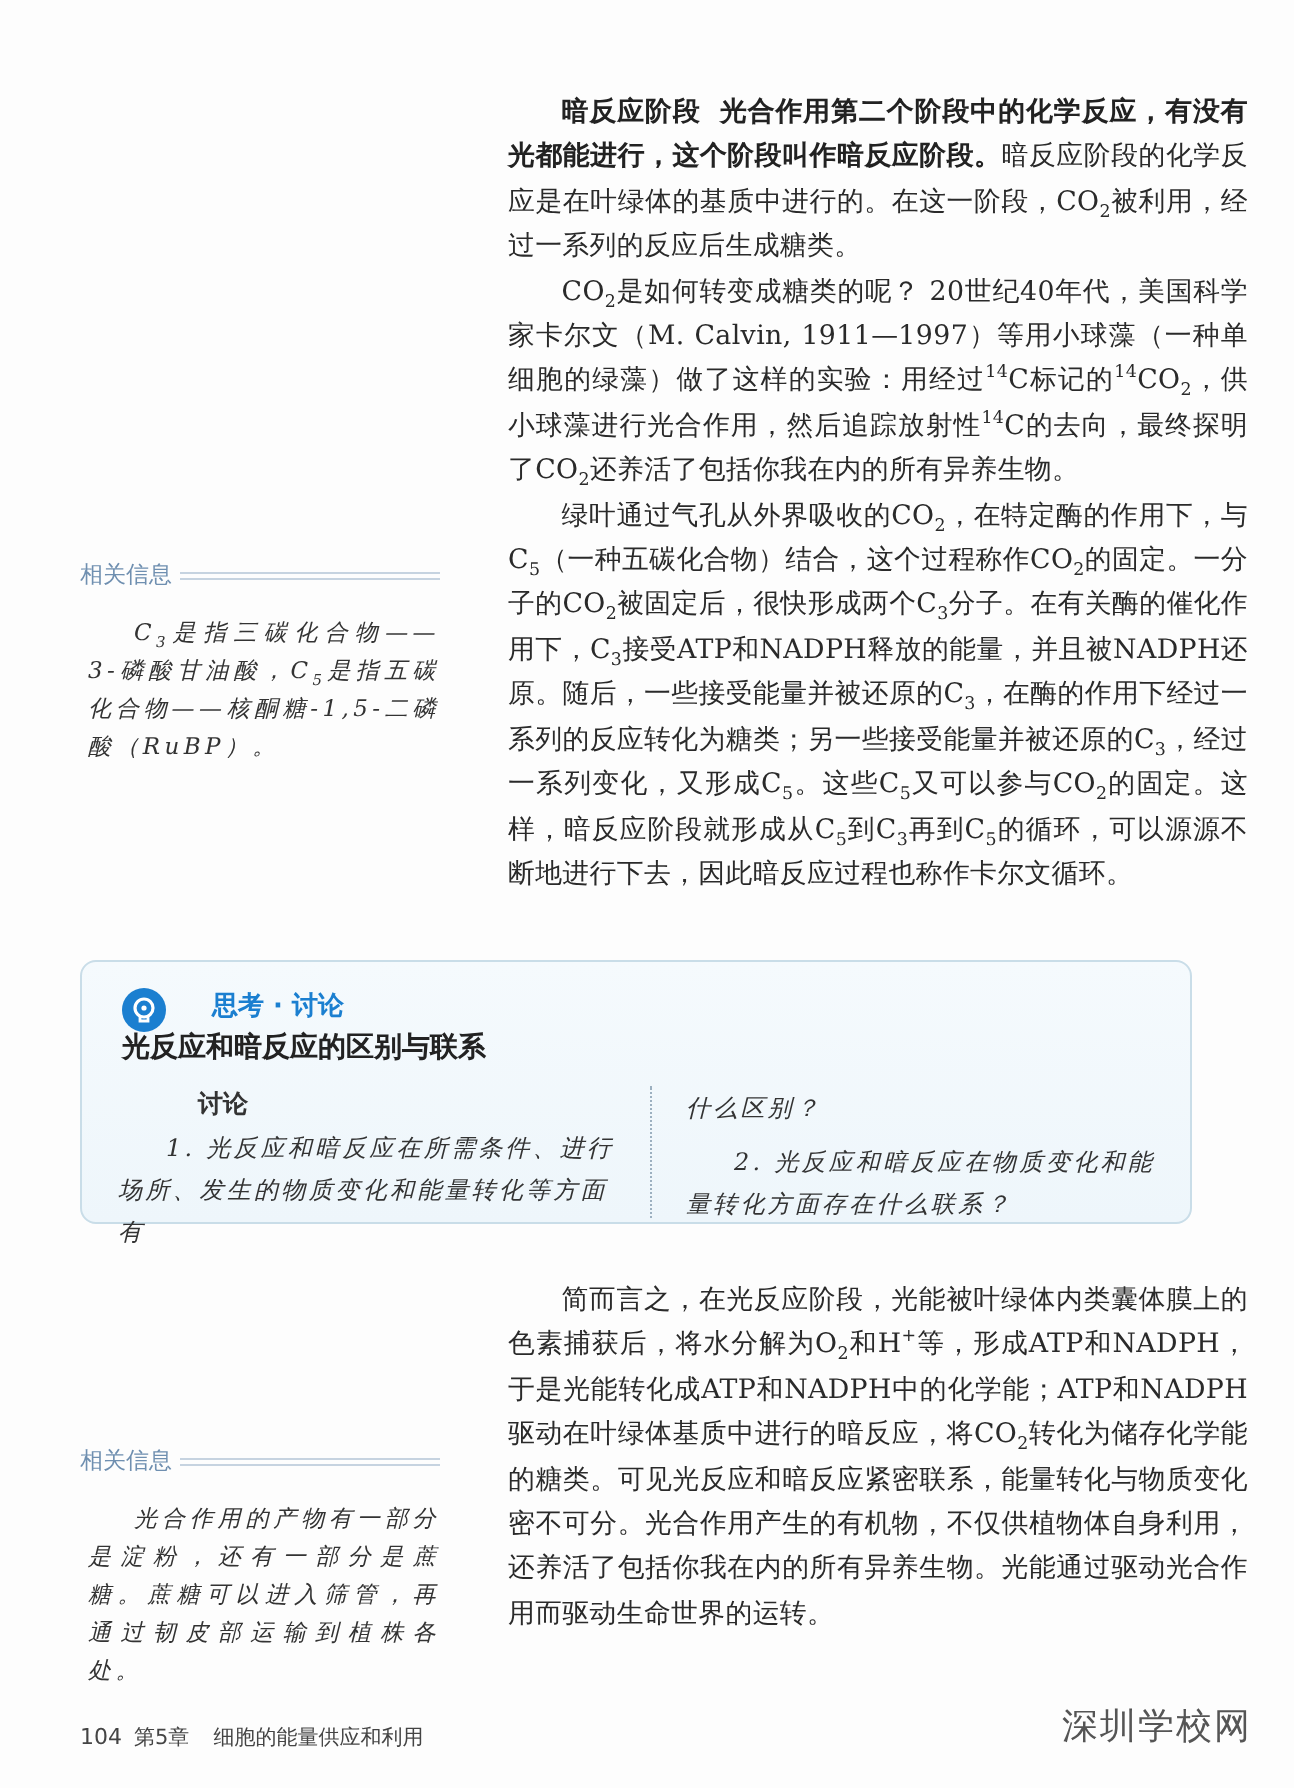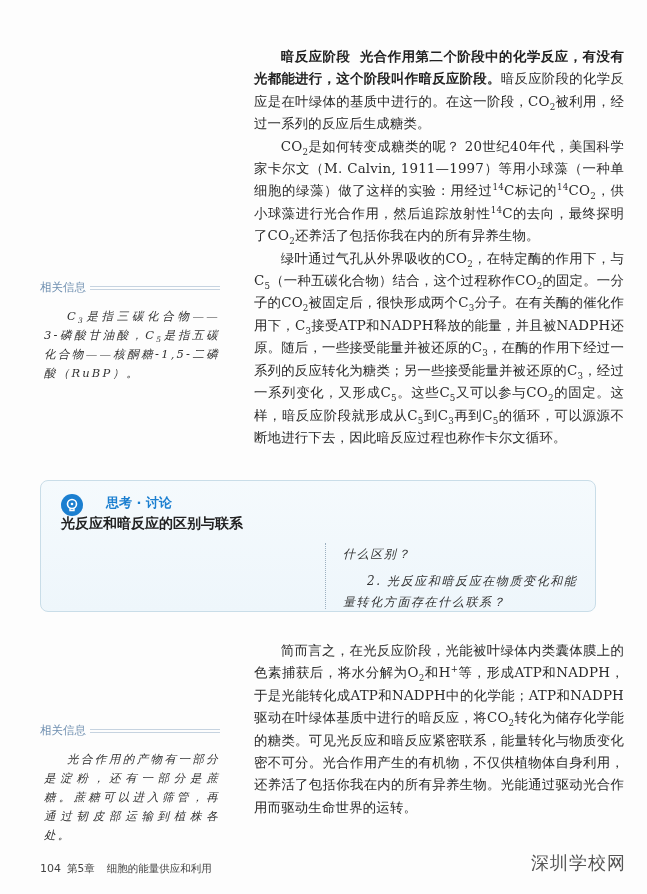--- a/index.html
+++ b/index.html
@@ -63,20 +63,24 @@
     <span class="think-icon">
       <svg width="14" height="14" viewBox="0 0 14 14">
           <circle cx="7" cy="6" r="4.5" fill="none" stroke="#fff" stroke-width="1.6"></circle>
           <path d="M5 10.5 L5 12.5 L9 12.5 L9 10.5" fill="none" stroke="#fff" stroke-width="1.4"></path>
           <circle cx="7" cy="6" r="1.3" fill="#fff"></circle>
         </svg>
     </span>
     <span class="think-label">思考 · 讨论</span>
   </div>
   <div class="think-title">光反应和暗反应的区别与联系</div>
+  <div class="think-left">
+    <div class="disc-head">讨论</div>
+    <p class="q">1.  光反应和暗反应在所需条件、进行场所、发生的物质变化和能量转化等方面有</p>
+  </div>
   <div class="think-divider"></div>
   <div class="think-right">
     <p>什么区别？</p>
     <p class="q">2.  光反应和暗反应在物质变化和能量转化方面存在什么联系？</p>
   </div>
 </div>
 
 <div class="main-col" id="block2">
   <p><span>简而言之，在光反应阶段，光能被叶绿体内类囊体膜上的色素捕获后，将水分解为O</span><sub>2</sub><span>和H</span><sup>+</sup><span>等，形成ATP和NADPH，于是光能转化成ATP和NADPH中的化学能；ATP和NADPH驱动在叶绿体基质中进行的暗反应，将CO</span><sub>2</sub><span>转化为储存化学能的糖类。可见光反应和暗反应紧密联系，能量转化与物质变化密不可分。光合作用产生的有机物，不仅供植物体自身利用，还养活了包括你我在内的所有异养生物。光能通过驱动光合作用而驱动生命世界的运转。</span></p>
 </div>

